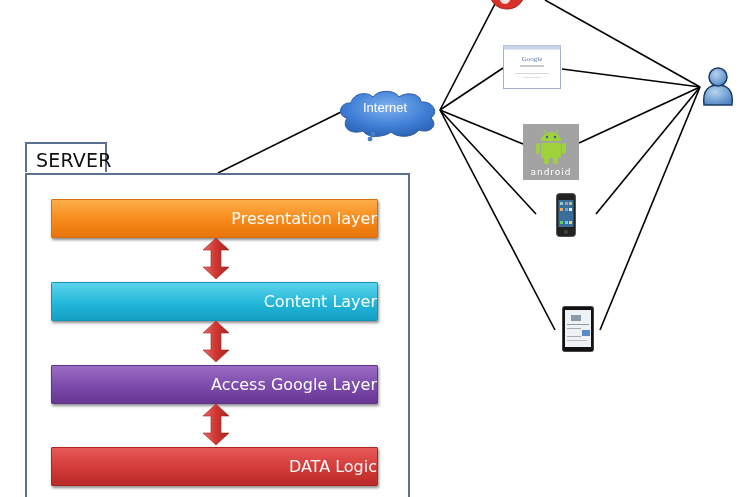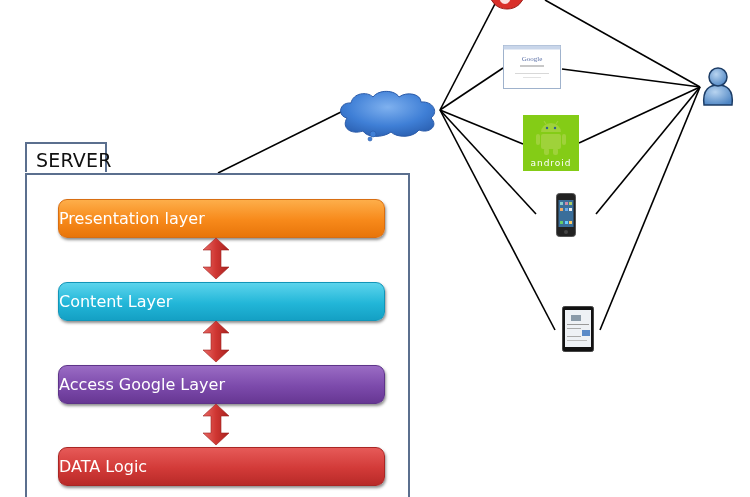--- a/index.html
+++ b/index.html
@@ -11,22 +11,22 @@
   }
   .server-tab span {
     position: absolute; left: 9px; top: 5px; font-size: 19px; color: #111;
     font-family: "DejaVu Sans", sans-serif; letter-spacing: 0.2px;
   }
   .server-box {
     position: absolute; left: 25px; top: 173px; width: 385px; height: 340px;
     border: 2px solid #5b6f8e; box-sizing: border-box; background: transparent;
   }
   .layer {
-    position: absolute; left: 58px; width: 325px; height: 37px;
-    border-radius: 9px; color: #fff; text-align: left; line-height: 37px;
+    position: absolute; left: 51px; width: 325px; height: 37px;
+    border-radius: 1px; color: #fff; text-align: right; line-height: 37px;
     font-family: "DejaVu Sans", sans-serif; font-size: 16px;
     box-shadow: 1px 2px 3px rgba(0,0,0,0.45);
   }
   .l-pres { top: 199px; background: linear-gradient(#fdae4a, #f7891a 55%, #e8750a); border: 1px solid #d86e12; }
   .l-content { top: 282px; background: linear-gradient(#5cd4ec, #22b6d8 55%, #14a0c4); border: 1px solid #1295b8; }
   .l-access { top: 365px; background: linear-gradient(#9a6cc4, #7c4aab 55%, #673793); border: 1px solid #5e3489; }
   .l-data { top: 447px; background: linear-gradient(#e65a58, #d23a38 55%, #b82a28); border: 1px solid #a92624; }
   .arrow { position: absolute; left: 202px; width: 28px; height: 43px; }
   .a1 { top: 237px; } .a2 { top: 320px; } .a3 { top: 403px; }
   .icon { position: absolute; }
@@ -94,37 +94,38 @@
         <radialGradient id="cg" cx="0.5" cy="0.35" r="0.7">
           <stop offset="0" stop-color="#7fb1ef"></stop>
           <stop offset="0.6" stop-color="#3f7fd6"></stop>
           <stop offset="1" stop-color="#2a5fb0"></stop>
         </radialGradient>
       </defs>
     <path d="M12,30 C2,28 4,14 16,15 C18,5 32,3 38,9 C44,1 60,2 64,9 C72,3 86,6 86,14 C98,13 104,24 96,30 C104,38 94,46 84,42 C78,50 62,50 56,44 C48,50 32,50 28,43 C16,47 6,40 12,30 Z" fill="url(#cg)" stroke="#2a5aa8" stroke-width="1"></path>
     <circle cx="38" cy="46" r="3" fill="#3f7fd6" stroke="#2a5aa8" stroke-width="0.6"></circle>
     <circle cx="35" cy="51" r="2" fill="#3f7fd6" stroke="#2a5aa8" stroke-width="0.6"></circle>
   </svg>
+  <div class="internet-label">Internet</div>
 </div>
 
 <svg class="icon opera" viewBox="0 0 38 20">
   <ellipse cx="19" cy="4" rx="17" ry="15" fill="#d9302a" stroke="#9a1e1a" stroke-width="1"></ellipse>
   <ellipse cx="17" cy="6" rx="6" ry="8" fill="#fff" opacity="0.85"></ellipse>
 </svg>
 
 <svg class="icon browser" viewBox="0 0 58 44">
   <rect x="0.5" y="0.5" width="57" height="43" fill="#fff" stroke="#9fb2cc"></rect>
   <rect x="0.5" y="0.5" width="57" height="4" fill="#c9d6ea"></rect>
   <text x="29" y="16" font-size="7" text-anchor="middle" fill="#5a6fa6" font-family="Liberation Serif, serif">Google</text>
   <rect x="17" y="20" width="24" height="2" fill="#c8c8c8"></rect>
   <rect x="12" y="28" width="34" height="1" fill="#d8d8d8"></rect>
   <rect x="20" y="32" width="18" height="1" fill="#e2e2e2"></rect>
 </svg>
 
-<div class="icon android" style="background:#84cc16;">
+<div class="icon android" style="background:#a3a3a3;margin-top:9px;">
   <svg width="56" height="56" viewBox="0 0 56 56">
     <path d="M18,17 A10,9 0 0 1 38,17 Z" fill="#9fd23a"></path>
     <circle cx="24" cy="13" r="1.2" fill="#2f5f8f"></circle>
       <circle cx="32" cy="13" r="1.2" fill="#2f5f8f"></circle>
     <line x1="21" y1="6" x2="23" y2="9" stroke="#9fd23a" stroke-width="1.2"></line>
     <line x1="35" y1="6" x2="33" y2="9" stroke="#9fd23a" stroke-width="1.2"></line>
     <rect x="18" y="19" width="20" height="15" rx="2" fill="#9fd23a"></rect>
     <rect x="13" y="19" width="4" height="11" rx="2" fill="#9fd23a"></rect>
     <rect x="39" y="19" width="4" height="11" rx="2" fill="#9fd23a"></rect>
     <rect x="21" y="33" width="5" height="7" rx="2" fill="#9fd23a"></rect>

